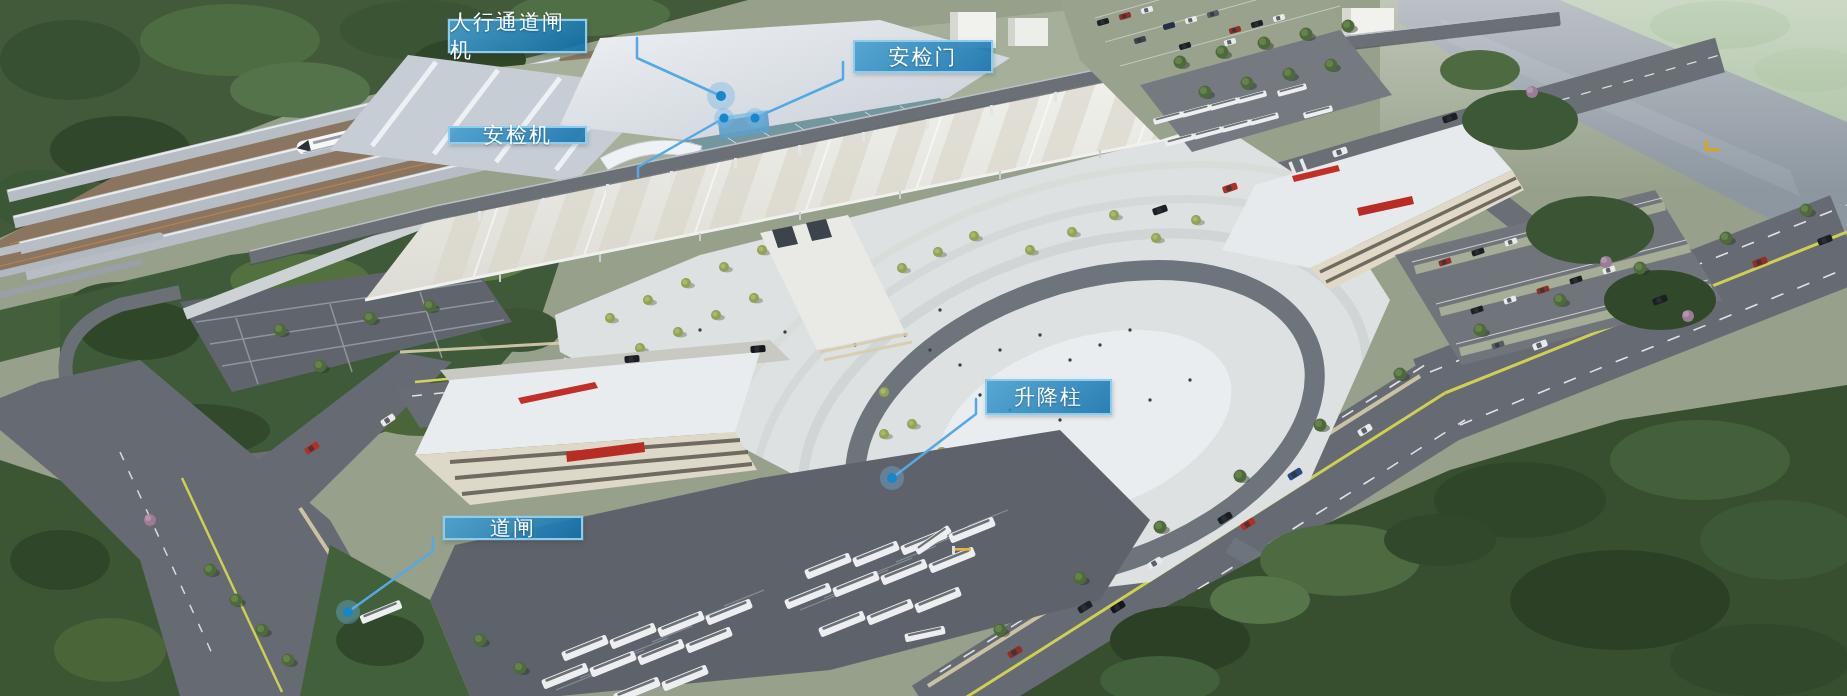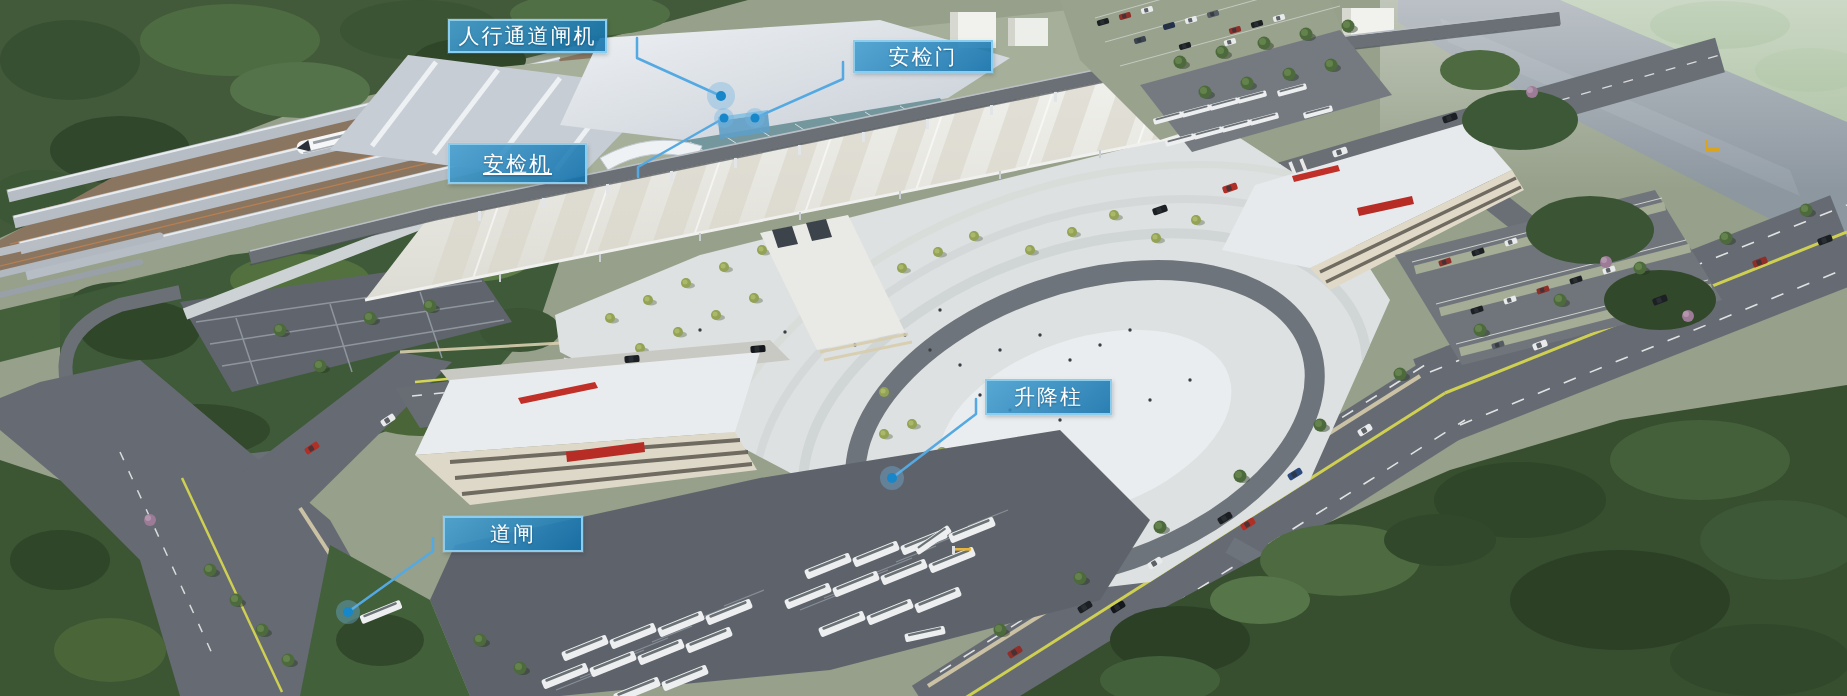--- a/index.html
+++ b/index.html
@@ -622,29 +622,29 @@
     <circle cx="755" cy="118" r="4.5" fill="#1787c9"></circle>
     <circle cx="724" cy="118" r="10" fill="rgba(110,180,225,0.38)"></circle>
     <circle cx="724" cy="118" r="4.5" fill="#1787c9"></circle>
     <circle cx="892" cy="478" r="12" fill="rgba(110,180,225,0.38)"></circle>
     <circle cx="892" cy="478" r="5" fill="#1787c9"></circle>
     <circle cx="348" cy="612" r="12" fill="rgba(110,180,225,0.38)"></circle>
     <circle cx="348" cy="612" r="5" fill="#1787c9"></circle>
   </g>
 </svg>
 
-<div class="ann-label" style="left: 448px; top: 19px; width: 159px; height: 34px; background: linear-gradient(140deg, rgba(72, 160, 208, 0.9), rgba(16, 112, 170, 0.88)); border-color: rgb(140, 205, 238); color: rgb(255, 255, 255);">
+<div class="ann-label" style="left: 448px; top: 19px; width: 139px; height: 34px; background: linear-gradient(140deg, rgba(72, 160, 208, 0.9), rgba(16, 112, 170, 0.88)); border-color: rgb(140, 205, 238); color: rgb(255, 255, 255);">
   <span>人行通道闸机</span>
 </div>
 <div class="ann-label" style="left: 853px; top: 40px; width: 140px; height: 33px; background: linear-gradient(140deg, rgba(72, 160, 208, 0.9), rgba(16, 112, 170, 0.88)); border-color: rgb(140, 205, 238); color: rgb(255, 255, 255);">
   <span>安检门</span>
 </div>
-<div class="ann-label" style="left: 448px; top: 143px; width: 139px; height: 41px; background: linear-gradient(140deg, rgba(72, 160, 208, 0.9), rgba(16, 112, 170, 0.88)); border-color: rgb(140, 205, 238); color: rgb(255, 255, 255); text-decoration: underline;">
+<div class="ann-label" style="left: 448px; top: 126px; width: 139px; height: 18px; background: linear-gradient(140deg, rgba(72, 160, 208, 0.9), rgba(16, 112, 170, 0.88)); border-color: rgb(140, 205, 238); color: rgb(255, 255, 255);">
   <span>安检机</span>
 </div>
 <div class="ann-label" style="left: 985px; top: 379px; width: 127px; height: 36px; background: linear-gradient(140deg, rgba(72, 160, 208, 0.9), rgba(16, 112, 170, 0.88)); border-color: rgb(140, 205, 238); color: rgb(255, 255, 255);">
   <span>升降柱</span>
 </div>
-<div class="ann-label" style="left: 443px; top: 516px; width: 140px; height: 36px; background: linear-gradient(140deg, rgba(72, 160, 208, 0.9), rgba(16, 112, 170, 0.88)); border-color: rgb(140, 205, 238); color: rgb(255, 255, 255); text-align: right;">
+<div class="ann-label" style="left: 443px; top: 516px; width: 140px; height: 24px; background: linear-gradient(140deg, rgba(72, 160, 208, 0.9), rgba(16, 112, 170, 0.88)); border-color: rgb(140, 205, 238); color: rgb(255, 255, 255); text-align: right;">
   <span>道闸</span>
 </div>
 
 </div>
 
 </body></html>

